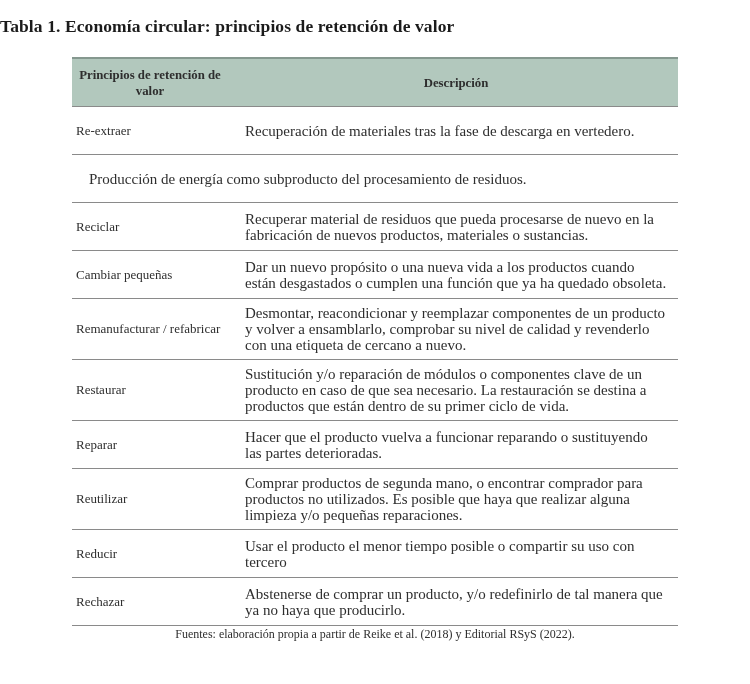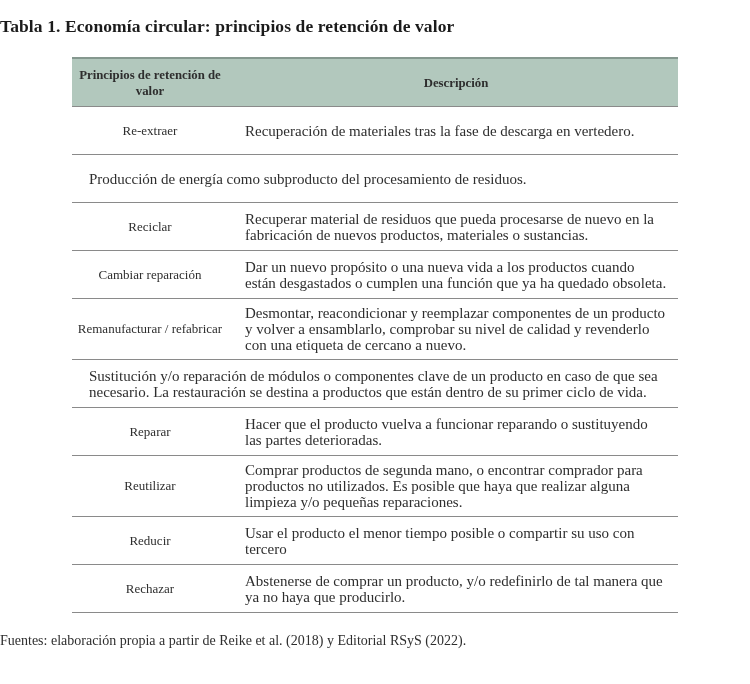--- a/index.html
+++ b/index.html
@@ -43,21 +43,20 @@
     font-weight:bold;
     font-size:12.8px;
     line-height:16px;
     text-align:center;
   }
   .col1{
     width:156px;
     flex:0 0 156px;
     display:flex;
     align-items:center;
-    justify-content:center;
     text-align:center;
   }
   .col2{
     flex:1 1 auto;
     padding:0 11px 0 17px;
   }
   .thead .col1{padding:0 2px;}
   .thead .col1 .inner{width:152px;}
   .thead .col2{display:flex;align-items:flex-end;justify-content:center;padding:0 11px 0 17px;}
   .row{
@@ -70,24 +69,24 @@
     font-size:13px;
     line-height:16px;
     padding:6px 4px;
   }
   .desc{
     font-size:15px;
     line-height:16px;
     padding:6px 11px 6px 17px;
   }
   .footnote{
-    text-align:left;
-    font-size:14px;
+    text-align:center;
+    font-size:12px;
     line-height:14px;
-    margin-top:21px;
+    margin-top:1px;
     color:var(--text);
   }
 </style>
 </head>
 <body>
 
 <div class="page">
 
   <h1 class="doc-title">Tabla 1. Economía circular: principios de retención de valor</h1>
 
@@ -111,30 +110,31 @@
   <div class="row">
     <div class="desc">Producción de energía como subproducto del procesamiento de residuos.</div>
   </div>
 
   <div class="row">
     <div class="col1 principle">Reciclar</div>
     <div class="desc">Recuperar material de residuos que pueda procesarse de nuevo en la fabricación de nuevos productos, materiales o sustancias.</div>
   </div>
 
   <div class="row">
-    <div class="col1 principle">Cambiar reparación</div>
+    <div class="col1 principle">Cambiar pequeñas</div>
     <div class="desc">Dar un nuevo propósito o una nueva vida a los productos cuando están desgastados o cumplen una función que ya ha quedado obsoleta.</div>
   </div>
 
   <div class="row">
     <div class="col1 principle">Remanufacturar / refabricar</div>
     <div class="desc">Desmontar, reacondicionar y reemplazar componentes de un producto y volver a ensamblarlo, comprobar su nivel de calidad y revenderlo con una etiqueta de cercano a nuevo.</div>
   </div>
 
   <div class="row">
+    <div class="col1 principle">Restaurar</div>
     <div class="desc">Sustitución y/o reparación de módulos o componentes clave de un producto en caso de que sea necesario. La restauración se destina a productos que están dentro de su primer ciclo de vida.</div>
   </div>
 
   <div class="row">
     <div class="col1 principle">Reparar</div>
     <div class="desc">Hacer que el producto vuelva a funcionar reparando o sustituyendo las partes deterioradas.</div>
   </div>
 
   <div class="row">
     <div class="col1 principle">Reutilizar</div>

